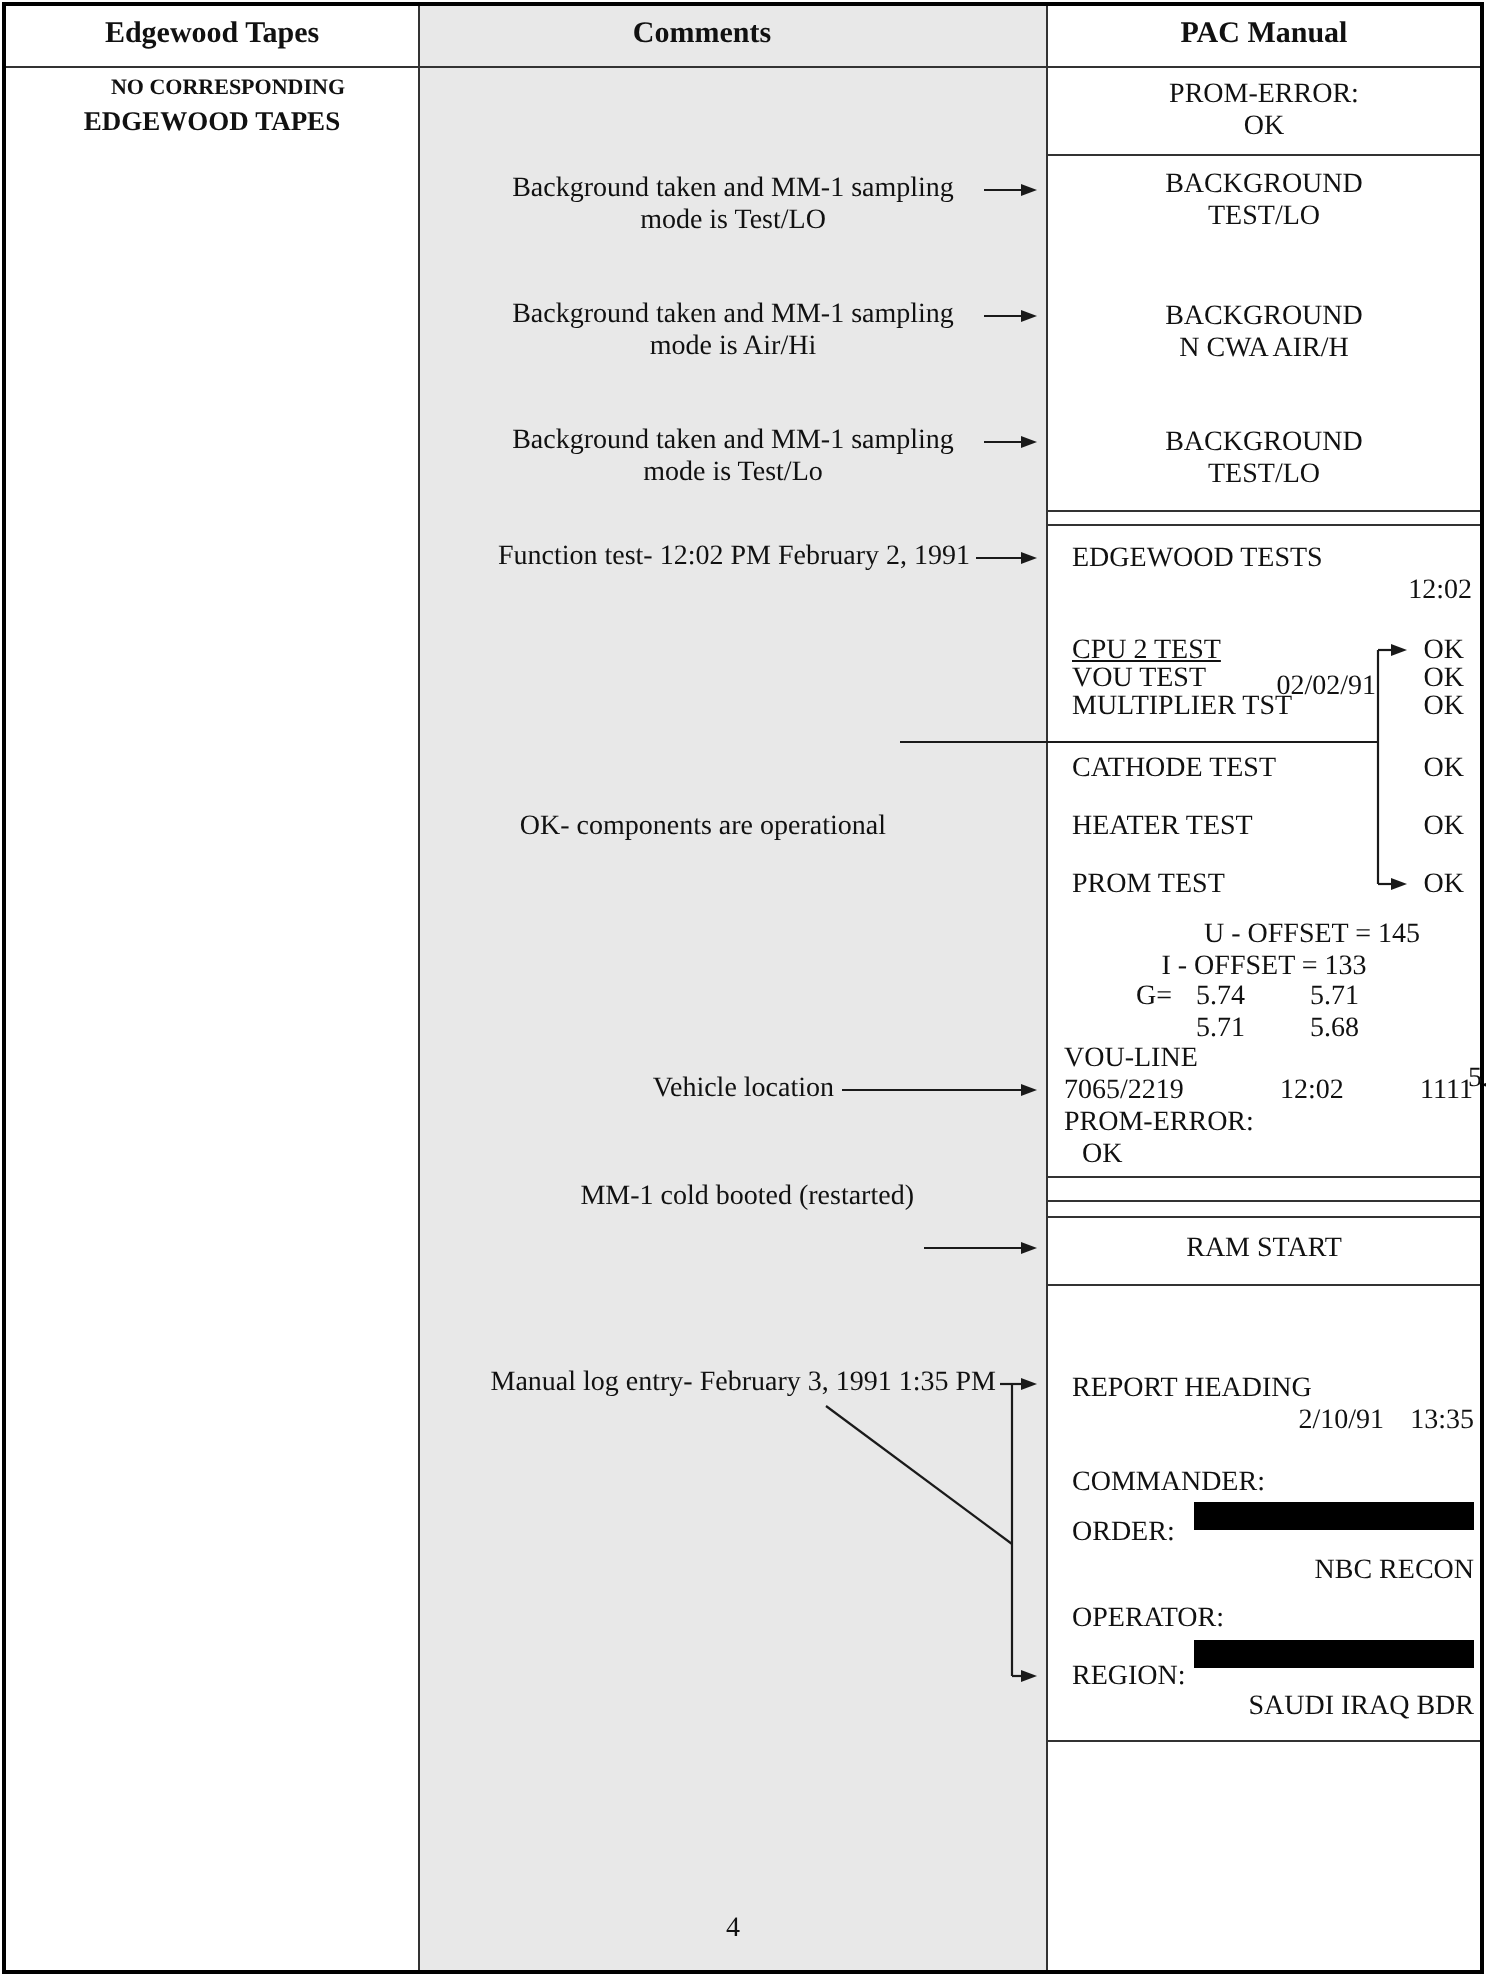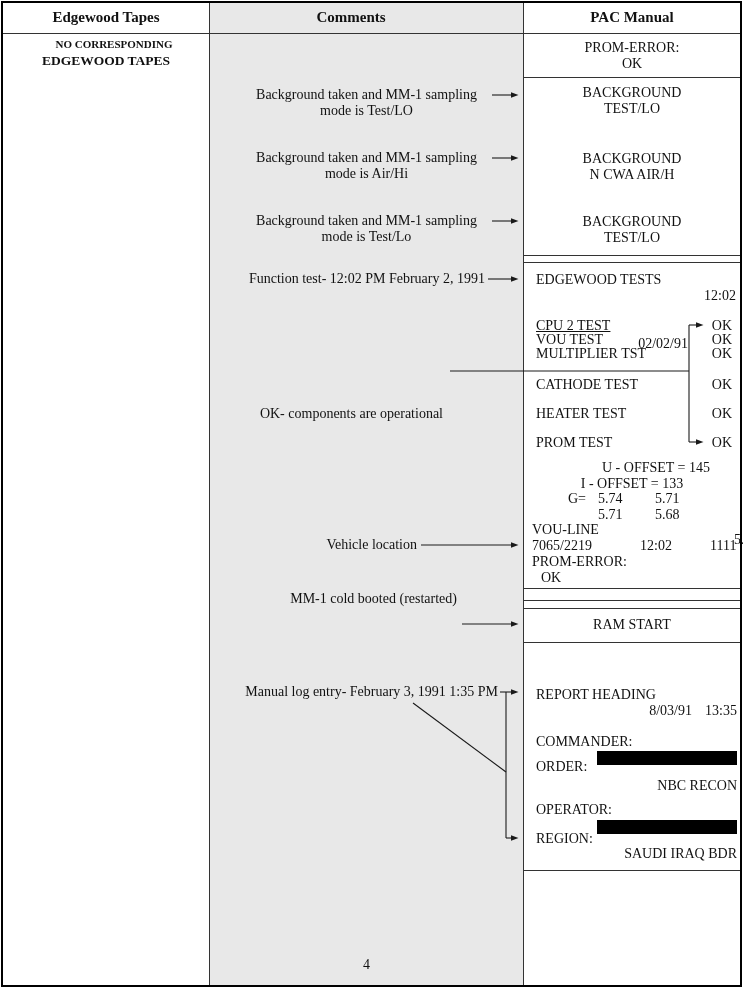--- a/index.html
+++ b/index.html
@@ -83,21 +83,21 @@
 <div class="t" style="left:532px;top:522px;">VOU-LINE</div>
 <div class="t" style="left:532px;top:538px;">7065/2219</div>
 <div class="t" style="left:640px;top:538px;">12:02</div>
 <div class="t" style="left:710px;top:538px;">1111</div>
 <div class="t" style="left:532px;top:554px;">PROM-ERROR:</div>
 <div class="t" style="left:541px;top:570px;">OK</div>
 
 <div class="t tc" style="left:524px;top:617px;width:216px;">RAM START</div>
 
 <div class="t" style="left:536px;top:687px;">REPORT HEADING</div>
-<div class="t tr" style="left:640px;top:703px;width:52px;">8/03/91</div>
+<div class="t tr" style="left:640px;top:703px;width:52px;">2/10/91</div>
 <div class="t tr" style="left:700px;top:703px;width:37px;">13:35</div>
 <div class="t" style="left:536px;top:734px;">COMMANDER:</div>
 <div class="bar" style="left:597px;top:751px;width:140px;height:14px;"></div>
 <div class="t" style="left:536px;top:759px;">ORDER:</div>
 <div class="t tr" style="left:620px;top:778px;width:117px;">NBC RECON</div>
 <div class="t" style="left:536px;top:802px;">OPERATOR:</div>
 <div class="bar" style="left:597px;top:820px;width:140px;height:14px;"></div>
 <div class="t" style="left:536px;top:831px;">REGION:</div>
 <div class="t tr" style="left:590px;top:846px;width:147px;">SAUDI IRAQ BDR</div>
 

